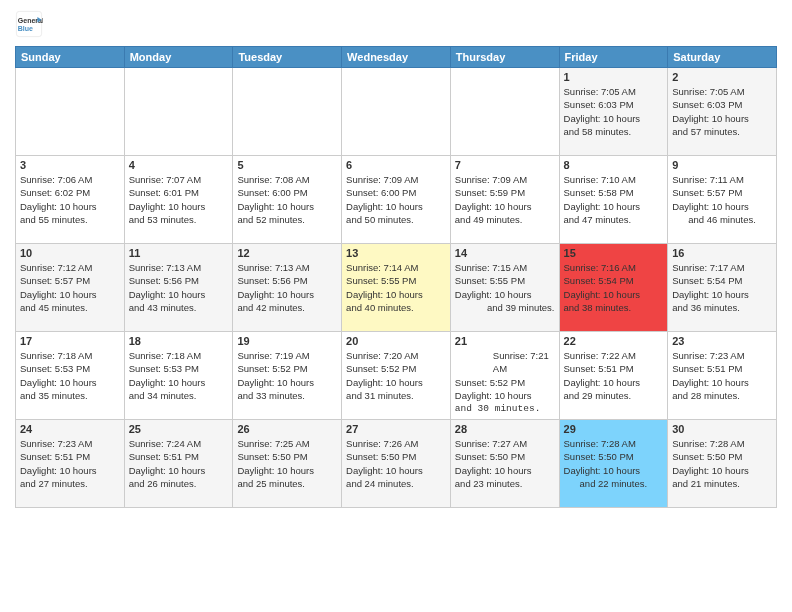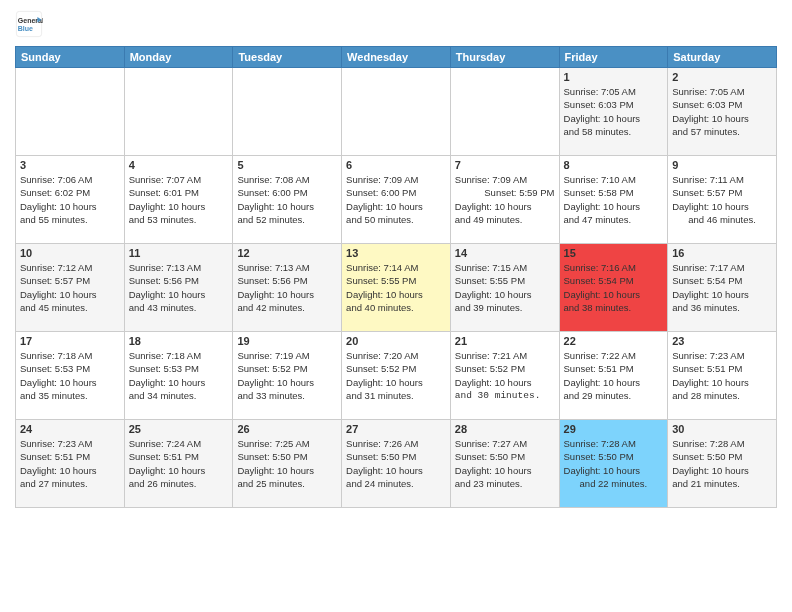--- a/index.html
+++ b/index.html
@@ -157,21 +157,21 @@
           <td style="background: rgb(255, 255, 255);">
             <span class="day-num">6</span>
             <span style="display: block; line-height: 1.4;">Sunrise: 7:09 AM</span>
             <span style="display: block; line-height: 1.4;">Sunset: 6:00 PM</span>
             <span style="display: block; line-height: 1.4;">Daylight: 10 hours</span>
             <span style="display: block; line-height: 1.4;">and 50 minutes.</span>
           </td>
           <td style="background: rgb(255, 255, 255);">
             <span class="day-num">7</span>
             <span style="display: block; line-height: 1.4;">Sunrise: 7:09 AM</span>
-            <span style="display: block; line-height: 1.4; text-align: right;">Sunset: 5:59 PM</span>
+            <span style="display: block; line-height: 1.4;">Sunset: 5:59 PM</span>
             <span style="display: block; line-height: 1.4;">Daylight: 10 hours</span>
             <span style="display: block; line-height: 1.4;">and 49 minutes.</span>
           </td>
           <td style="background: rgb(255, 255, 255);">
             <span class="day-num">8</span>
             <span style="display: block; line-height: 1.4;">Sunrise: 7:10 AM</span>
             <span style="display: block; line-height: 1.4;">Sunset: 5:58 PM</span>
             <span style="display: block; line-height: 1.4;">Daylight: 10 hours</span>
             <span style="display: block; line-height: 1.4;">and 47 minutes.</span>
           </td>
@@ -210,21 +210,21 @@
             <span style="display: block; line-height: 1.4;">Sunrise: 7:14 AM</span>
             <span style="display: block; line-height: 1.4;">Sunset: 5:55 PM</span>
             <span style="display: block; line-height: 1.4;">Daylight: 10 hours</span>
             <span style="display: block; line-height: 1.4;">and 40 minutes.</span>
           </td>
           <td style="background: rgb(245, 245, 245);">
             <span class="day-num">14</span>
             <span style="display: block; line-height: 1.4;">Sunrise: 7:15 AM</span>
             <span style="display: block; line-height: 1.4;">Sunset: 5:55 PM</span>
             <span style="display: block; line-height: 1.4;">Daylight: 10 hours</span>
-            <span style="display: block; line-height: 1.4;">and 39 minutes.</span>
+            <span style="display: block; line-height: 1.4; text-align: right;">and 39 minutes.</span>
           </td>
           <td style="background: #ef4444;">
             <span class="day-num">15</span>
             <span style="display: block; line-height: 1.4;">Sunrise: 7:16 AM</span>
             <span style="display: block; line-height: 1.4;">Sunset: 5:54 PM</span>
             <span style="display: block; line-height: 1.4;">Daylight: 10 hours</span>
             <span style="display: block; line-height: 1.4;">and 38 minutes.</span>
           </td>
           <td style="background: rgb(245, 245, 245);">
             <span class="day-num">16</span>
@@ -258,21 +258,21 @@
           </td>
           <td style="background: rgb(255, 255, 255);">
             <span class="day-num">20</span>
             <span style="display: block; line-height: 1.4;">Sunrise: 7:20 AM</span>
             <span style="display: block; line-height: 1.4;">Sunset: 5:52 PM</span>
             <span style="display: block; line-height: 1.4;">Daylight: 10 hours</span>
             <span style="display: block; line-height: 1.4;">and 31 minutes.</span>
           </td>
           <td style="background: rgb(255, 255, 255);">
             <span class="day-num">21</span>
-            <span style="display: block; line-height: 1.4;">Sunrise: 7:21 AM</span>
+            <span style="display: block; line-height: 1.4; margin-left: 38px;">Sunrise: 7:21 AM</span>
             <span style="display: block; line-height: 1.4;">Sunset: 5:52 PM</span>
             <span style="display: block; line-height: 1.4;">Daylight: 10 hours</span>
             <span style="display: block; line-height: 1.4; font-family: Liberation Mono, monospace;">and 30 minutes.</span>
           </td>
           <td style="background: rgb(255, 255, 255);">
             <span class="day-num">22</span>
             <span style="display: block; line-height: 1.4;">Sunrise: 7:22 AM</span>
             <span style="display: block; line-height: 1.4;">Sunset: 5:51 PM</span>
             <span style="display: block; line-height: 1.4;">Daylight: 10 hours</span>
             <span style="display: block; line-height: 1.4;">and 29 minutes.</span>

